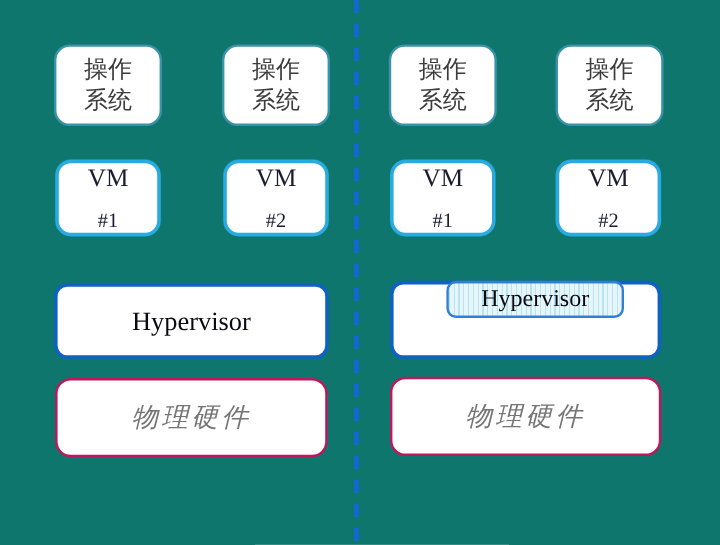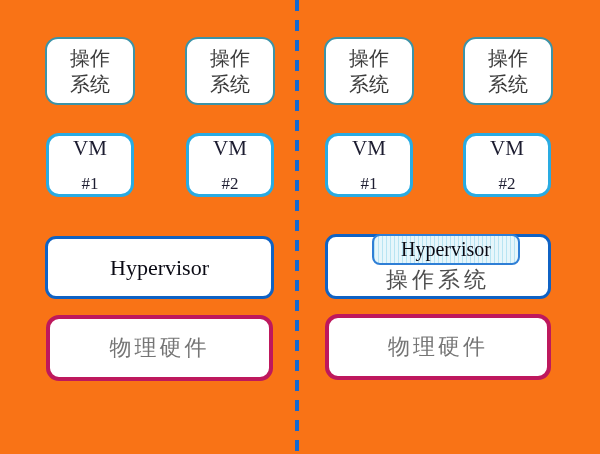--- a/index.html
+++ b/index.html
@@ -1,19 +1,19 @@
 <!DOCTYPE html>
 <html><head>
 <meta charset="utf-8">
 <style>
   html,body{margin:0;padding:0;}
   .canvas{
     position:relative;
     width:600px;height:454px;
-    background:#f97316;
+    background:#0f766e;
     overflow:hidden;
     font-family:"Liberation Serif","DejaVu Serif",serif;
   }
   .divider{
     position:absolute;
     left:295px;top:0;
     width:4px;height:454px;
     background:repeating-linear-gradient(180deg,#1468d1 0 11px,transparent 11px 20px);
   }
   .box{
@@ -39,25 +39,26 @@
     font-size:21px;line-height:1.2;justify-content:space-between;
   }
   .vm-box .vm-sub{font-size:17px;}
   .hyp-box{
     border:3px solid #0f62c4;
     border-radius:11px;
     color:#0a0a14;
     font-size:22px;
   }
   .hw-box{
-    border:4px solid #be185d;
+    border:2px solid #be185d;
     border-radius:13px;
     color:#757575;
     font-size:22px;
     letter-spacing:3px;
+    font-style:italic;
   }
   .caption{
     position:absolute;
     text-align:center;
     font-size:23px;
     color:#10102a;
   }
   
   .t1-os1{left:45px;top:37px;}
   .t1-os2{left:185px;top:37px;}
@@ -138,21 +139,20 @@
   </div>
   <div class="box vm-box t2-vm2">
     <span>VM</span>
     <span class="vm-sub">#2</span>
   </div>
 
   <div class="box hyp-box t2-big">
     <div class="hyp-inner">
       <span>Hypervisor</span>
     </div>
-    <span class="host-os">操作系统</span>
   </div>
 
   <div class="box hw-box t2-hw">
     <span>物理硬件</span>
   </div>
 
 
 </div>
 
 </body></html>

